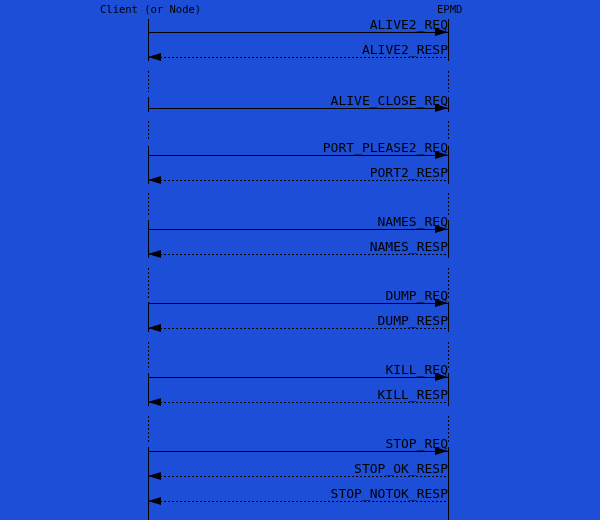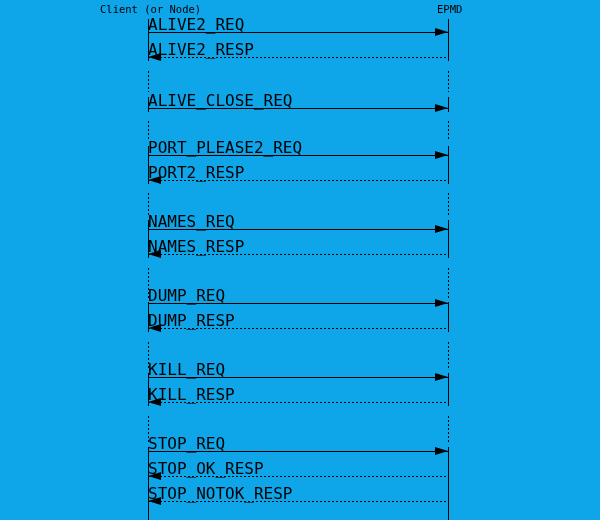--- a/index.html
+++ b/index.html
@@ -1,32 +1,32 @@
 <!DOCTYPE html>
 <html><head>
 <meta charset="utf-8">
 <style>
   html,body{margin:0;padding:0;background:#fff;}
   .stage{
-    position:relative;width:600px;height:520px;background:#0ea5e9;
+    position:relative;width:600px;height:520px;background:#1d4ed8;
     font-family:"DejaVu Sans Mono","Liberation Mono",monospace;
     color:#000;overflow:hidden;
   }
   .actor{
     position:absolute;top:3px;font-size:10.5px;line-height:13px;
     white-space:pre;letter-spacing:0;
   }
   .lifeline{position:absolute;top:0;width:1px;height:520px;}
   .seg{position:absolute;left:0;width:1px;display:block;}
   .seg.solid{background:#000;}
   .seg.dotted{background-image:repeating-linear-gradient(180deg,#000 0,#000 2px,transparent 2px,transparent 4px);}
   .msg{position:absolute;left:148px;width:300px;height:0;}
   .msg .lbl{
-    position:absolute;bottom:2px;left:0;width:100%;text-align:left;
-    font-size:16px;line-height:11px;white-space:pre;
+    position:absolute;bottom:2px;left:0;width:100%;text-align:right;
+    font-size:13px;line-height:11px;white-space:pre;
   }
   .msg .line{position:absolute;top:0;left:0;width:100%;height:1px;}
   .req  .line{background:#000;}
   .resp .line{background-image:repeating-linear-gradient(90deg,#000 0,#000 2px,transparent 2px,transparent 4px);}
   .head{
     position:absolute;top:-4px;width:0;height:0;
     border-top:4.5px solid transparent;border-bottom:4.5px solid transparent;
   }
   .req  .head{right:0;border-left:13px solid #000;}
   .resp .head{left:0;border-right:13px solid #000;}

